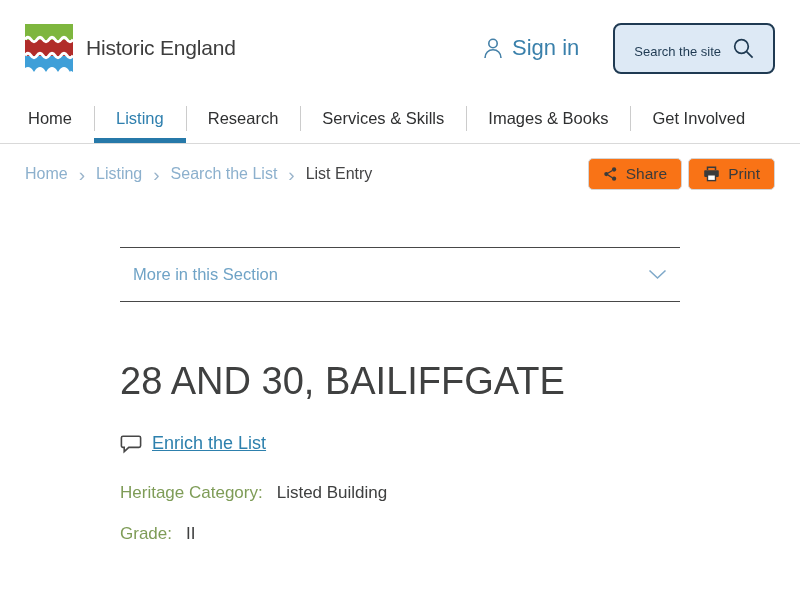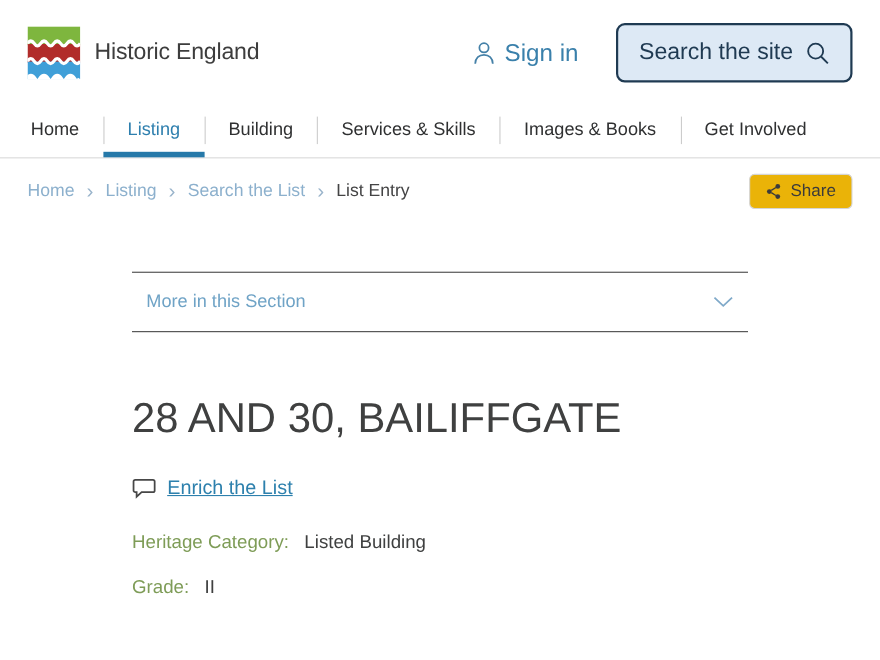--- a/index.html
+++ b/index.html
@@ -7,44 +7,44 @@
         font-family:"Liberation Sans", sans-serif;color:#3f4040;}
 
   
   .site-header{display:flex;justify-content:space-between;align-items:center;
                padding:24px 25px 24px 25px;height:48px;}
   .logo{display:flex;align-items:center;gap:13px;}
   .logo-text{font-size:21px;color:#3d3d3d;letter-spacing:-0.2px;}
   .header-right{display:flex;align-items:center;gap:34px;}
   .signin{display:flex;align-items:center;gap:9px;color:#3a80ab;font-size:22px;
           text-decoration:none;cursor:pointer;}
-  .search-btn{display:flex;align-items:center;gap:12px;background:#dde9f5;
+  .search-btn{display:flex;align-items:flex-end;gap:12px;background:#dde9f5;
               border:2px solid #1f3a52;border-radius:8px;color:#1f3a52;
-              font-size:21px;font-family:inherit;padding:13px 19px;cursor:pointer;}
+              font-size:13px;font-family:inherit;padding:13px 19px;cursor:pointer;}
 
   
   .primary-nav{border-bottom:1px solid #d9d9d9;}
   .primary-nav ul{list-style:none;margin:0;padding:0 0 0 6px;display:flex;}
   .primary-nav li{position:relative;padding:13px 22px 15px;font-size:16.5px;
                   color:#2f3031;cursor:pointer;white-space:nowrap;}
   .primary-nav li + li::before{content:"";position:absolute;left:0;top:10px;bottom:12px;
                   width:1px;background:#cccccc;}
   .primary-nav li.active{color:#2e7fae;}
   .primary-nav li.active::after{content:"";position:absolute;left:0;right:0;bottom:0;
                   height:5px;background:#2679a9;}
 
   
   .breadcrumb-row{display:flex;justify-content:space-between;align-items:center;
                   padding:14px 25px;}
   .breadcrumb{display:flex;align-items:center;font-size:16px;}
   .breadcrumb a{color:#8cb0cd;text-decoration:none;cursor:pointer;}
   .breadcrumb .sep{color:#9ab4cb;margin:0 11px;font-size:19px;line-height:1;}
   .breadcrumb .current{color:#444445;}
   .actions{display:flex;gap:6px;}
-  .action-btn{display:flex;align-items:center;gap:8px;background:#eab308;
+  .action-btn{display:flex;align-items:center;gap:8px;background:#f97316;
               border:1px solid #d5d5d5;border-radius:5px;padding:6px 14px;height:32px;
               box-sizing:border-box;font-size:15.5px;font-family:inherit;
               color:#3b3b3b;cursor:pointer;}
 
   
   .main-col{width:560px;margin-left:120px;}
   .more-section{margin-top:43px;border-top:1px solid #474747;border-bottom:1px solid #474747;
                 padding:17px 13px;display:flex;justify-content:space-between;
                 align-items:center;color:#6fa3c6;font-size:16.5px;cursor:pointer;}
   .page-title{margin:57px 0 0;font-weight:400;font-size:38px;line-height:44px;
@@ -89,21 +89,21 @@
           <line x1="13.6" y1="13.6" x2="19.6" y2="19.6" stroke="#1f3a52" stroke-width="1.7"></line>
         </svg>
       </button>
     </div>
   </header>
 
   <nav class="primary-nav">
     <ul>
       <li>Home</li>
       <li class="active">Listing</li>
-      <li>Building</li>
+      <li>Research</li>
       <li>Services &amp; Skills</li>
       <li>Images &amp; Books</li>
       <li>Get Involved</li>
 
     </ul>
   </nav>
 
   <div class="breadcrumb-row">
     <nav class="breadcrumb">
       <a>Home</a>
@@ -117,20 +117,28 @@
     <div class="actions">
       <button class="action-btn">
         <svg width="15" height="16" viewBox="0 0 16 16">
           <line x1="10" y1="4.2" x2="5.5" y2="7" stroke="#3b3b3b" stroke-width="1.3"></line>
           <line x1="5.5" y1="9.2" x2="10" y2="12" stroke="#3b3b3b" stroke-width="1.3"></line>
           <circle cx="11.8" cy="3.2" r="2.3" fill="#3b3b3b"></circle>
           <circle cx="3.6" cy="8.1" r="2.3" fill="#3b3b3b"></circle>
           <circle cx="11.8" cy="13" r="2.3" fill="#3b3b3b"></circle>
         </svg>
         <span>Share</span>
+      </button>
+      <button class="action-btn">
+        <svg width="17" height="16" viewBox="0 0 17 16">
+          <path d="M4.5,4 V1.2 h8 V4" stroke="#3b3b3b" stroke-width="1.5" fill="none"></path>
+          <rect x="1.2" y="4.3" width="14.6" height="6.6" rx="0.8" fill="#3b3b3b"></rect>
+          <rect x="4.5" y="8.8" width="8" height="5.8" fill="#ffffff" stroke="#3b3b3b" stroke-width="1.4"></rect>
+        </svg>
+        <span>Print</span>
       </button>
     </div>
   </div>
 
   <main class="main-col">
 
     <div class="more-section">
       <span>More in this Section</span>
       <svg width="19" height="11" viewBox="0 0 19 11">
         <path d="M1.5,1.5 L9.5,9 L17.5,1.5" stroke="#7fa9c9" stroke-width="1.6" fill="none"></path>

